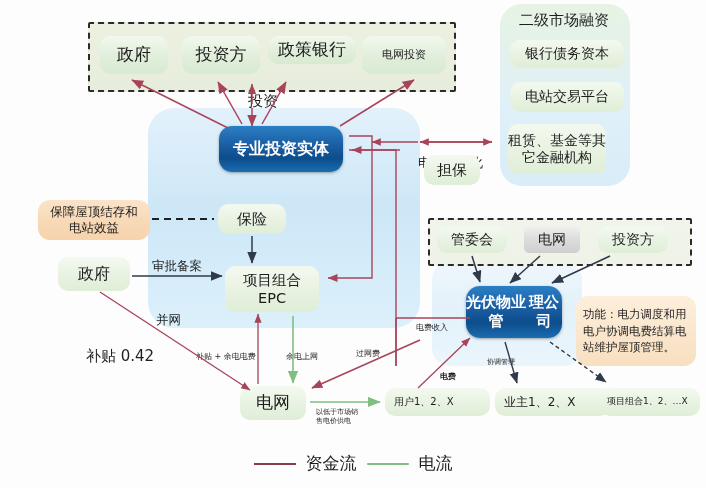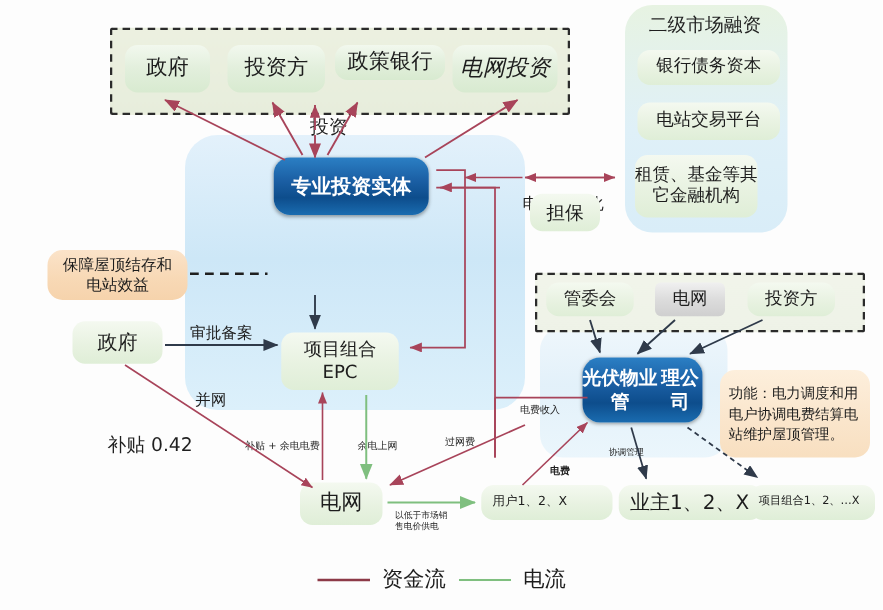--- a/index.html
+++ b/index.html
@@ -93,21 +93,21 @@
 
   <div class="panel-blue" style="left:148px;top:108px;width:272px;height:220px;"></div>
   <div class="panel-green" style="left:500px;top:4px;width:130px;height:182px;"></div>
   <div class="panel-blue" style="left:432px;top:262px;width:150px;height:104px;border-radius:18px;opacity:.55;"></div>
 
   <div class="dashed-box" style="left:88px;top:22px;width:364px;height:66px;"></div>
 
   <div class="nbox green" style="left:100px;top:36px;width:68px;height:38px;font-size:17px;">政府</div>
   <div class="nbox green" style="left:182px;top:36px;width:78px;height:38px;font-size:17px;">投资方</div>
   <div class="nbox green" style="left:268px;top:36px;width:88px;height:28px;font-size:17px;">政策银行</div>
-  <div class="nbox green" style="left:362px;top:36px;width:84px;height:38px;font-size:18px;font-style:italic;">电网投资</div>
+  <div class="nbox green" style="left:362px;top:36px;width:84px;height:38px;font-size:11px;">电网投资</div>
 
   <div class="lab" style="left:248px;top:92px;font-size:15px;">投资</div>
 
   <div class="lab" style="left:519px;top:11px;font-size:15px;">二级市场融资</div>
   <div class="nbox greenlt" style="left:510px;top:40px;width:114px;height:28px;font-size:14px;">银行债务资本</div>
   <div class="nbox greenlt" style="left:510px;top:82px;width:114px;height:30px;font-size:14px;">电站交易平台</div>
   <div class="nbox greenlt" style="left:508px;top:124px;width:98px;height:50px;font-size:14px;flex-direction:column;">
     <span style="display:block;">租赁、基金等其它金融机构</span>
   </div>
 
@@ -122,20 +122,21 @@
   </div>
 
   <div class="nbox greenlt" style="left:58px;top:257px;width:72px;height:34px;font-size:16px;">政府</div>
 
   <div class="lab" style="left:152px;top:258px;font-size:12.5px;">审批备案</div>
 
   <div class="lab" style="left:156px;top:312px;font-size:12.5px;">并网</div>
 
   <div class="lab" style="left:86px;top:347px;font-size:15px;">补贴 0.42</div>
 
+  <div class="nbox greenlt" style="left:218px;top:204px;width:68px;height:30px;font-size:15px;">保险</div>
 
   <div class="nbox greenlt" style="left:225px;top:266px;width:94px;height:46px;font-size:14.5px;flex-direction:column;">
     <span>项目组合</span>
     <span>EPC</span>
   </div>
 
   <div class="dashed-box2" style="left:428px;top:218px;width:260px;height:44px;"></div>
   <div class="nbox greenlt" style="left:437px;top:226px;width:70px;height:27px;font-size:14px;">管委会</div>
   <div class="nbox gray" style="left:524px;top:226px;width:56px;height:27px;font-size:14px;">电网</div>
   <div class="nbox greenlt" style="left:598px;top:226px;width:70px;height:27px;font-size:14px;">投资方</div>
@@ -144,21 +145,21 @@
     <span>光伏物业管</span>
     <span>理公司</span>
   </div>
 
   <div class="nbox orange2" style="left:576px;top:296px;width:120px;height:70px;font-size:11.5px;padding:5px 7px;
               text-align:left;justify-content:flex-start;line-height:1.45;">功能：电力调度和用电户协调电费结算电站维护屋顶管理。</div>
 
   <div class="nbox greenlt" style="left:240px;top:386px;width:66px;height:34px;font-size:17px;">电网</div>
 
   <div class="nbox greenlt" style="left:385px;top:388px;width:105px;height:28px;font-size:10px;justify-content:flex-start;padding-left:9px;">用户1、2、X</div>
-  <div class="nbox greenlt" style="left:495px;top:388px;width:115px;height:28px;font-size:16px;justify-content:flex-start;padding-left:9px;">业主1、2、X</div>
+  <div class="nbox greenlt" style="left:495px;top:388px;width:115px;height:28px;font-size:12px;justify-content:flex-start;padding-left:9px;">业主1、2、X</div>
   <div class="nbox greenlt" style="left:600px;top:388px;width:100px;height:28px;font-size:9px;justify-content:flex-start;padding-left:7px;">项目组合1、2、…X</div>
 
   <div class="lab sm" style="left:196px;top:351px;">补贴 + 余电电费</div>
   <div class="lab sm" style="left:286px;top:351px;">余电上网</div>
   <div class="lab sm" style="left:356px;top:348px;">过网费</div>
 
   <div class="lab xs" style="left:316px;top:408px;line-height:1.35;white-space:normal;width:62px;">
     <span>以低于市场销</span><br>
     <span>售电价供电</span>
   </div>

